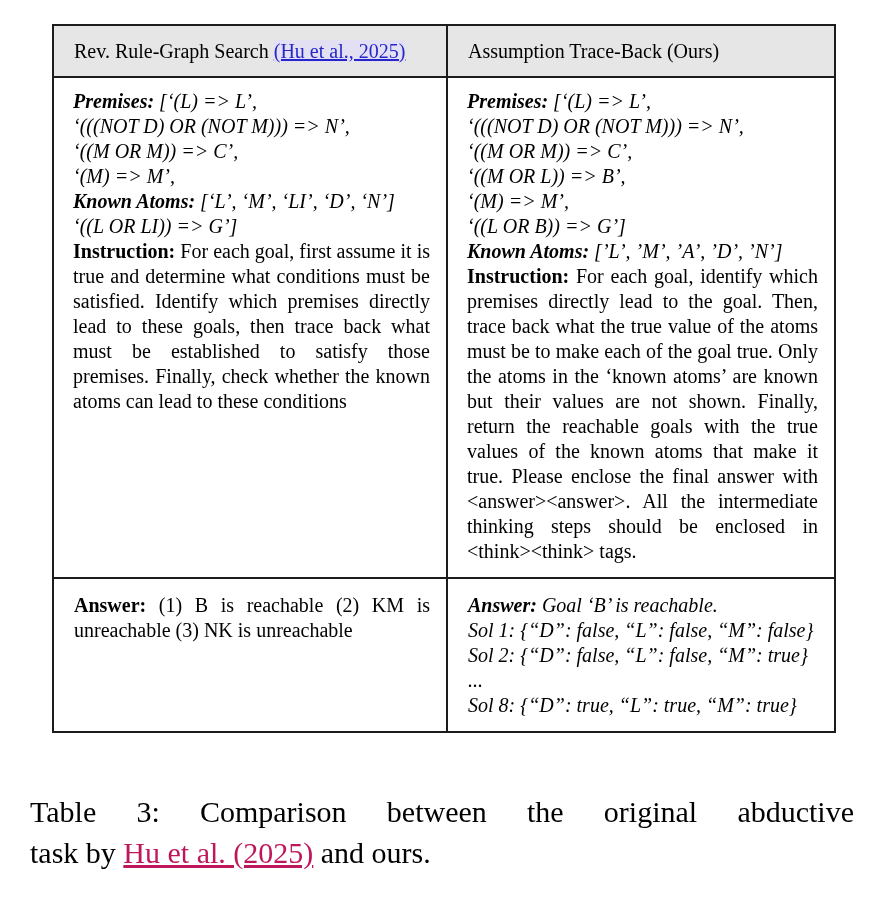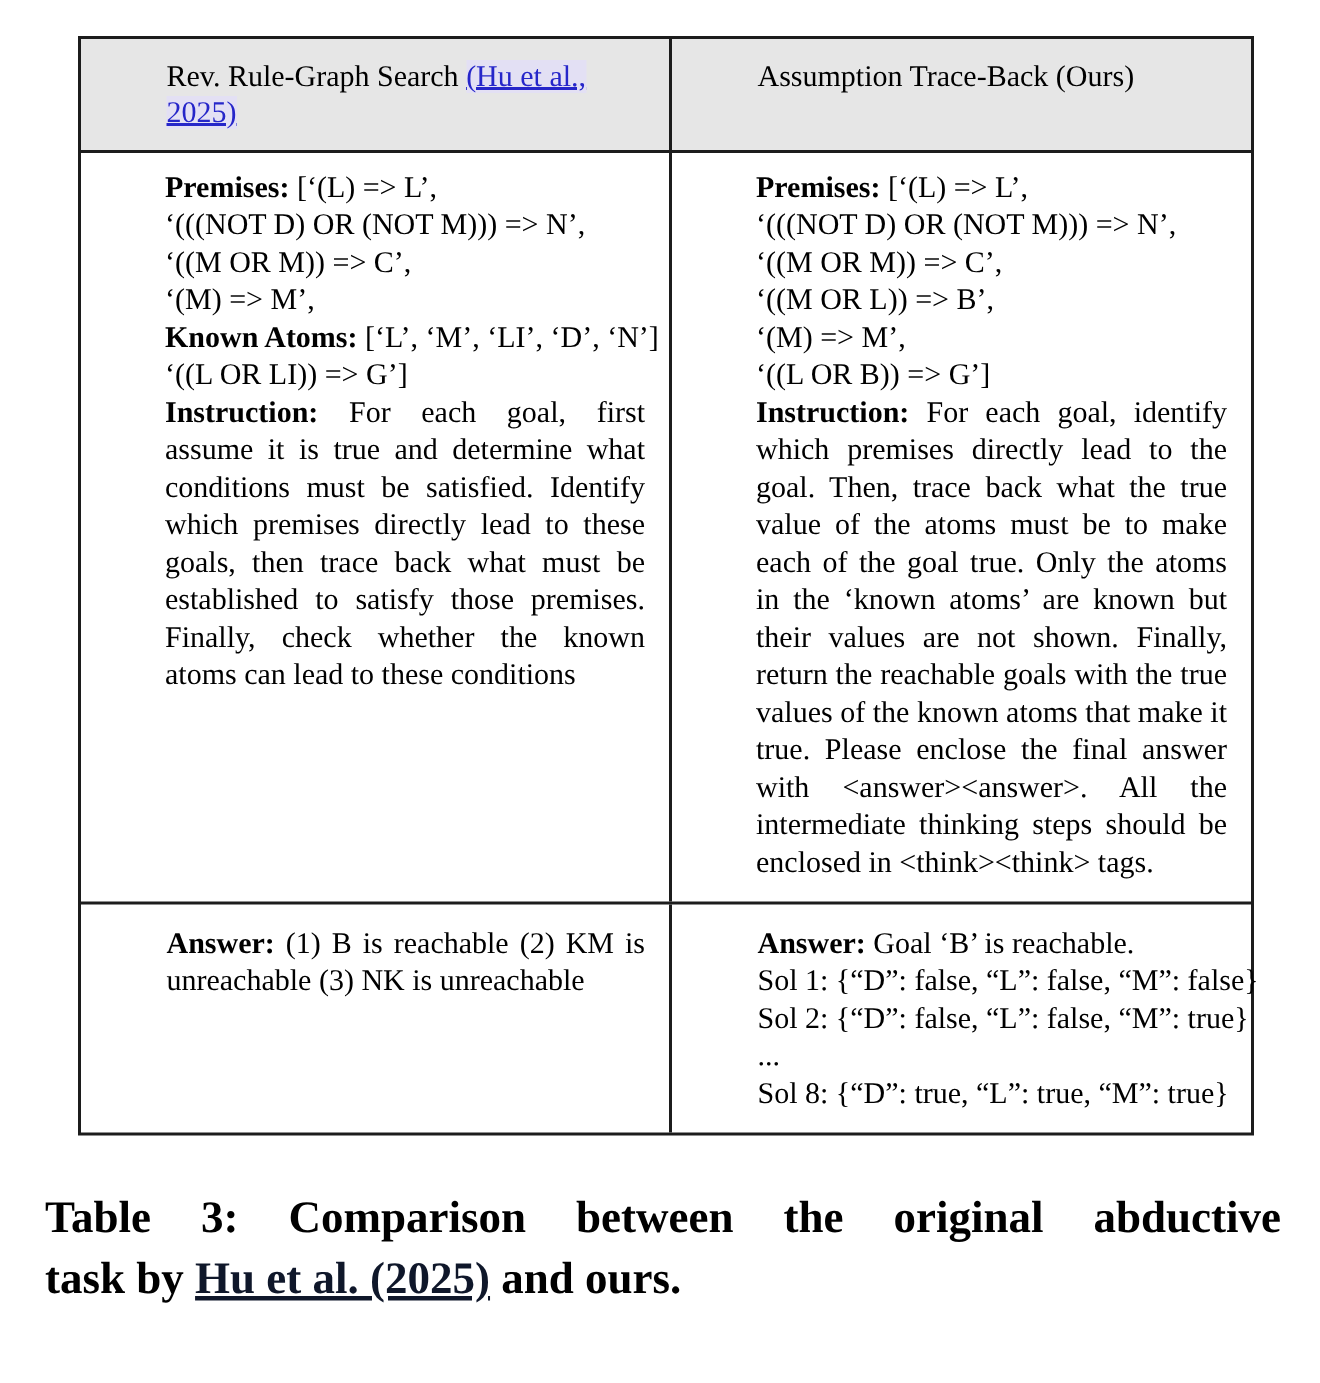--- a/index.html
+++ b/index.html
@@ -11,45 +11,44 @@
     position: relative;
     overflow: hidden;
   }
   .cmp-table {
     position: absolute;
     left: 52px; top: 24px;
     width: 780px;
     border: 2px solid #1c1c1c;
   }
   .row { display: grid; grid-template-columns: 394px 1fr; }
-  .cell { padding: 11px 16px 13px 19px; font-size: 20px; line-height: 25px; margin-left: 37px; }
+  .cell { padding: 11px 16px 13px 19px; font-size: 20px; line-height: 25px; }
   .cell.left-col { border-right: 2px solid #1c1c1c; }
   .header-row { background: #e6e6e6; border-bottom: 2px solid #1c1c1c; }
   .header-row .cell { padding: 13px 14px 13px 20px; line-height: 24px; }
   .body-row { border-bottom: 2px solid #1c1c1c; }
   .answer-row .cell { padding-top: 14px; padding-left: 20px; }
-  .line { white-space: nowrap; }
+  .line { white-space: nowrap; font-style: italic; }
   .para { text-align: justify; }
   b { font-weight: bold; }
   .hdr-link {
     color: #2626c9;
     text-decoration: underline;
     background: #e3e0f4;
     cursor: pointer;
   }
   .caption {
     position: absolute;
     left: 30px; top: 791px;
     width: 824px;
     font-size: 30px;
     line-height: 41px;
-    font-weight: bold;
   }
   .caption .line1 { text-align: justify; text-align-last: justify; }
-  .cap-link { color: #0f172a; text-decoration: underline; cursor: pointer; }
+  .cap-link { color: #be185d; text-decoration: underline; cursor: pointer; }
 </style>
 </head>
 <body>
 
 <div class="cmp-table">
 
   <div class="row header-row">
     <div class="cell left-col">
       <span>Rev. Rule-Graph Search </span><span class="hdr-link">(Hu et al., 2025)</span>
     </div>
@@ -70,20 +69,21 @@
       <div class="para"><b>Instruction:</b> <span>For each goal, first assume it is true and determine what conditions must be satisfied. Identify which premises directly lead to these goals, then trace back what must be established to satisfy those premises. Finally, check whether the known atoms can lead to these conditions</span></div>
     </div>
 
     <div class="cell">
       <div class="line"><b>Premises:</b> <span>[‘(L) =&gt; L’,</span></div>
       <div class="line">‘(((NOT D) OR (NOT M))) =&gt; N’,</div>
       <div class="line">‘((M OR M)) =&gt; C’,</div>
       <div class="line">‘((M OR L)) =&gt; B’,</div>
       <div class="line">‘(M) =&gt; M’,</div>
       <div class="line">‘((L OR B)) =&gt; G’]</div>
+      <div class="line"><b>Known Atoms:</b> <span>[’L’, ’M’, ’A’, ’D’, ’N’]</span></div>
       <div class="para"><b>Instruction:</b> <span>For each goal, identify which premises directly lead to the goal. Then, trace back what the true value of the atoms must be to make each of the goal true. Only the atoms in the ‘known atoms’ are known but their values are not shown. Finally, return the reachable goals with the true values of the known atoms that make it true. Please enclose the final answer with &lt;answer&gt;&lt;answer&gt;. All the intermediate thinking steps should be enclosed in &lt;think&gt;&lt;think&gt; tags.</span></div>
     </div>
 
   </div>
 
   <div class="row answer-row">
 
     <div class="cell left-col">
       <div class="para"><b>Answer:</b> <span>(1) B is reachable (2) KM is unreachable (3) NK is unreachable</span></div>
     </div>

